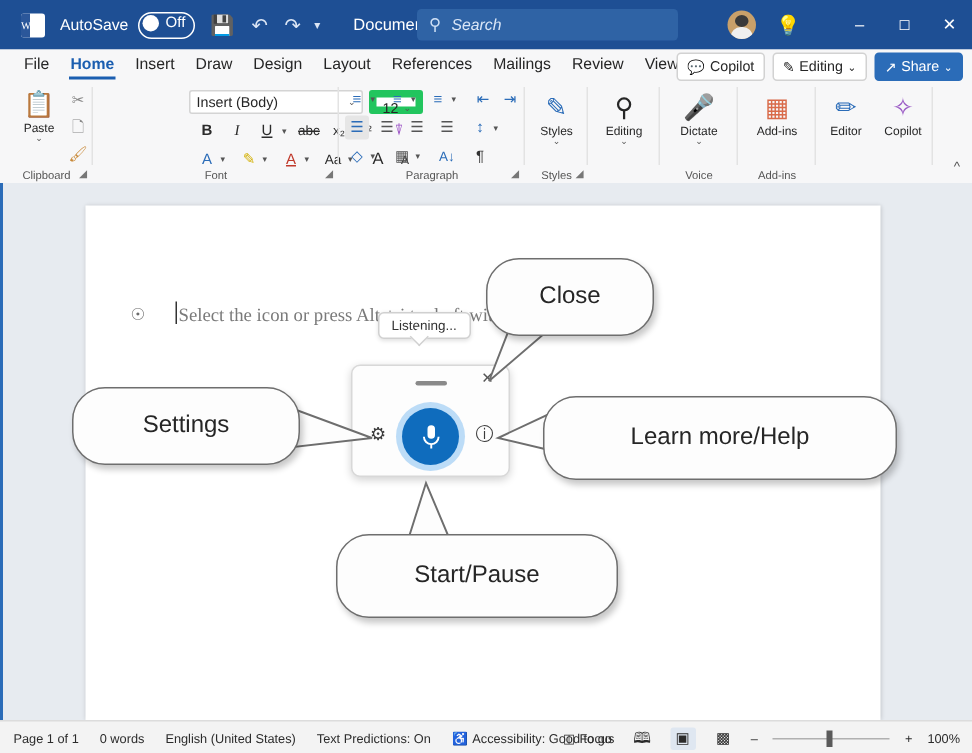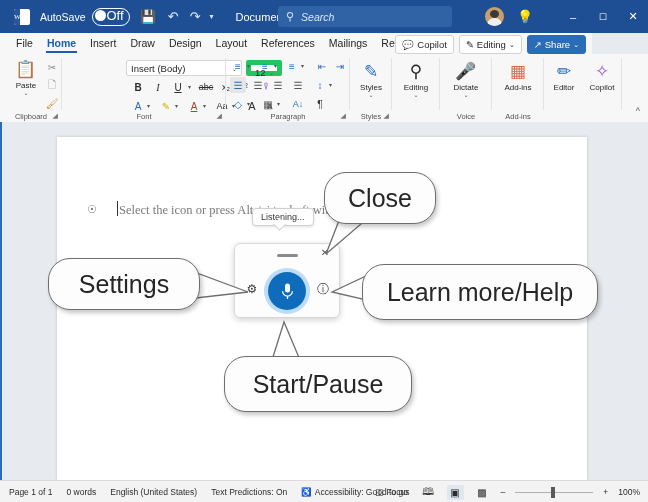--- a/index.html
+++ b/index.html
@@ -43,21 +43,21 @@
   .toggle {
     width: 36px; height: 16px; border-radius: 9px;
     border: 1.2px solid #ffffff; background: transparent;
     margin-left: 6px; position: relative; flex: none;
   }
   .toggle .knob {
     position: absolute; left: 2px; top: 1.5px;
     width: 11px; height: 11px; border-radius: 50%; background: #fff;
   }
   .toggle .tlabel {
-    position: absolute; right: 5px; top: 0px; font-size: 13px; color: #fff;
+    position: absolute; right: 5px; top: 0px; font-size: 10px; color: #fff;
     line-height: 14px;
   }
   .tb-icon {
     color: #dce6f5; font-size: 13px; margin-left: 11px;
     display: flex; align-items: center; justify-content: center;
     height: 20px; flex: none;
   }
   .tb-doctitle {
     color: #fff; font-size: 11px; margin-left: 22px; white-space: nowrap;
   }
@@ -86,21 +86,21 @@
     border-radius: 7px 7px 0 0; background: #f0f0f0;
   }
   .bulb { color: #e8eefb; font-size: 13px; margin-right: 24px; flex: none; }
   .wbtn {
     color: #fff; font-size: 11px; width: 30px; text-align: center; flex: none;
     display: flex; align-items: center; justify-content: center; height: 33px;
   }
 
   
   .tabbar {
-    position: absolute; left: 0; top: 33px; width: 592px; height: 21px;
+    position: absolute; left: 0; top: 33px; width: 648px; height: 21px;
     background: #f7f7f8;
     display: flex; align-items: center;
   }
   .tab {
     font-size: 10.5px; color: #262626; padding: 0 7px; height: 21px;
     line-height: 21px; white-space: nowrap; position: relative;
   }
   .tab:first-child { margin-left: 9px; }
   .tab.active { color: #1b5eb0; font-weight: bold; }
   .tab.active::after {
@@ -233,21 +233,21 @@
     transform: rotate(45deg); margin-bottom: 1px;
   }
 
   
   .callout {
     position: absolute;
     background: #fdfdfd;
     border: 1.3px solid #6e6e6e;
     border-radius: 22px;
     display: flex; align-items: center; justify-content: center;
-    font-size: 25px; color: #262626;
+    font-size: 16px; color: #262626;
     box-shadow: 2px 3px 4px rgba(0,0,0,0.22);
     white-space: nowrap;
     z-index: 30;
   }
   .tailsvg { position: absolute; z-index: 29; overflow: visible; }
 
   #callout-close   { left: 324px; top: 172px; width: 110px; height: 50px; }
   #callout-settings{ left: 48px;  top: 258px; width: 150px; height: 50px; }
   #callout-learn   { left: 362px; top: 264px; width: 234px; height: 54px; }
   #callout-start   { left: 224px; top: 356px; width: 186px; height: 54px; }

